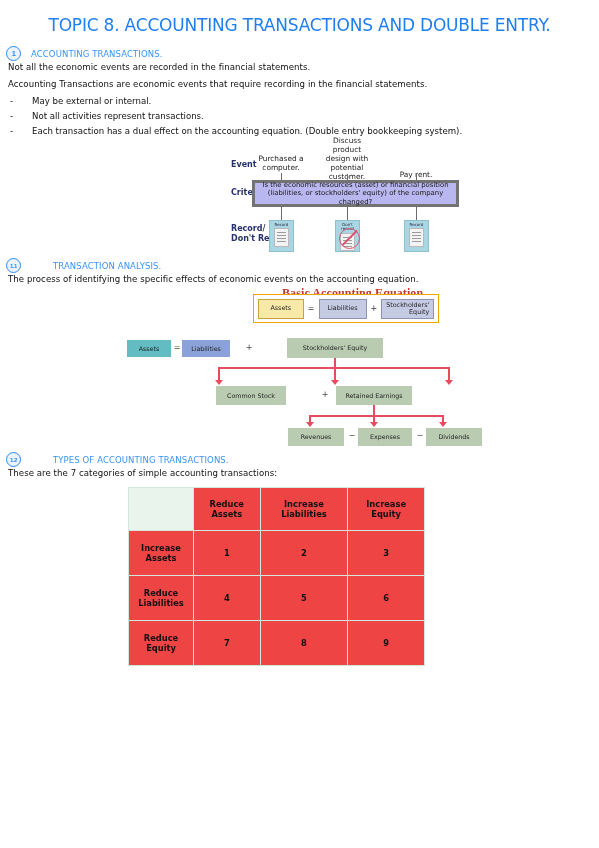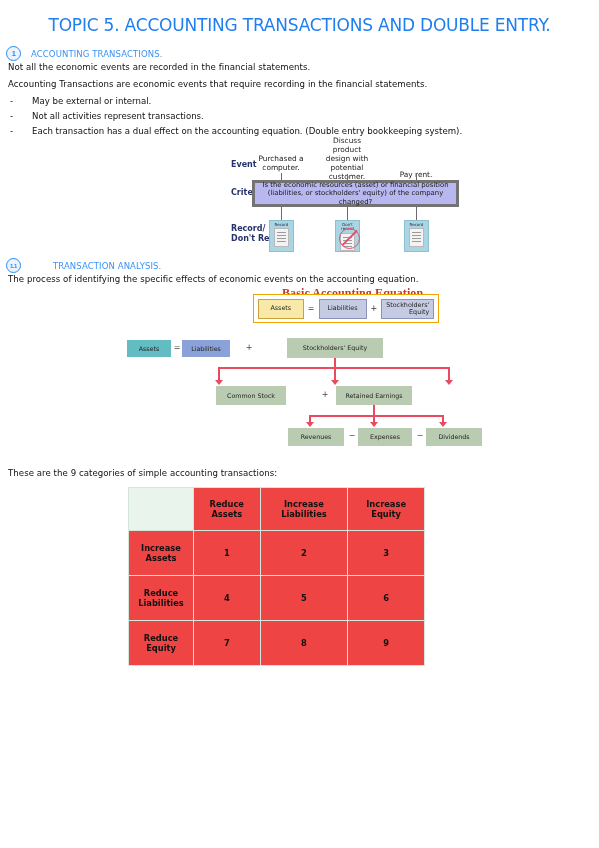--- a/index.html
+++ b/index.html
@@ -144,21 +144,21 @@
   .tbl thead th{height:42px;line-height:10px;}
   .tbl tbody td{height:44px;line-height:10px;}
   .tbl .rowhead{width:64px;}
   .tbl .corner{background:#e8f4ec;border:1px solid #d3e6da;}
 </style>
 </head>
 <body>
 
 <div class="page">
 
-  <div class="doc-title">TOPIC 5. ACCOUNTING TRANSACTIONS AND DOUBLE ENTRY.</div>
+  <div class="doc-title">TOPIC 8. ACCOUNTING TRANSACTIONS AND DOUBLE ENTRY.</div>
 
   <div class="sec" style="left:6px;top:46px;">
     <span class="badge">1</span>
     <span class="sec-label">ACCOUNTING TRANSACTIONS.</span>
   </div>
 
   <div class="para" style="left:8px;top:62px;">Not all the economic events are recorded in the financial statements.</div>
   <div class="para" style="left:8px;top:79px;">Accounting Transactions are economic events that require recording in the financial statements.</div>
 
   <div class="bullet" style="left:10px;top:96px;">
@@ -264,21 +264,25 @@
     <div class="arrow-v" style="left:442px;top:85px;height:10px;"></div>
     <div class="arrow-head" style="left:439px;top:92px;"></div>
 
     <div class="tbox t-green" style="left:288px;top:98px;width:56px;height:18px;">Revenues</div>
     <div class="t-op" style="left:346px;top:101px;width:12px;">−</div>
     <div class="tbox t-green" style="left:358px;top:98px;width:54px;height:18px;">Expenses</div>
     <div class="t-op" style="left:414px;top:101px;width:12px;">−</div>
     <div class="tbox t-green" style="left:426px;top:98px;width:56px;height:18px;">Dividends</div>
   </div>
 
-  <div class="para" style="left:8px;top:468px;">These are the 9 categories of simple accounting transactions:</div>
+  <div class="sec" style="left:6px;top:452px;">
+    <span class="badge" style="font-size:6px;">1.2</span>
+    <span class="sec-label" style="margin-left:22px;">TYPES OF ACCOUNTING TRANSACTIONS.</span>
+  </div>
+  <div class="para" style="left:8px;top:468px;">These are the 7 categories of simple accounting transactions:</div>
 
   <table class="tbl">
     <thead>
       <tr>
         <th class="corner rowhead"></th>
         <th style="white-space:pre;">Reduce
 Assets</th>
         <th style="white-space:pre;">Increase
 Liabilities</th>
         <th style="white-space:pre;">Increase

